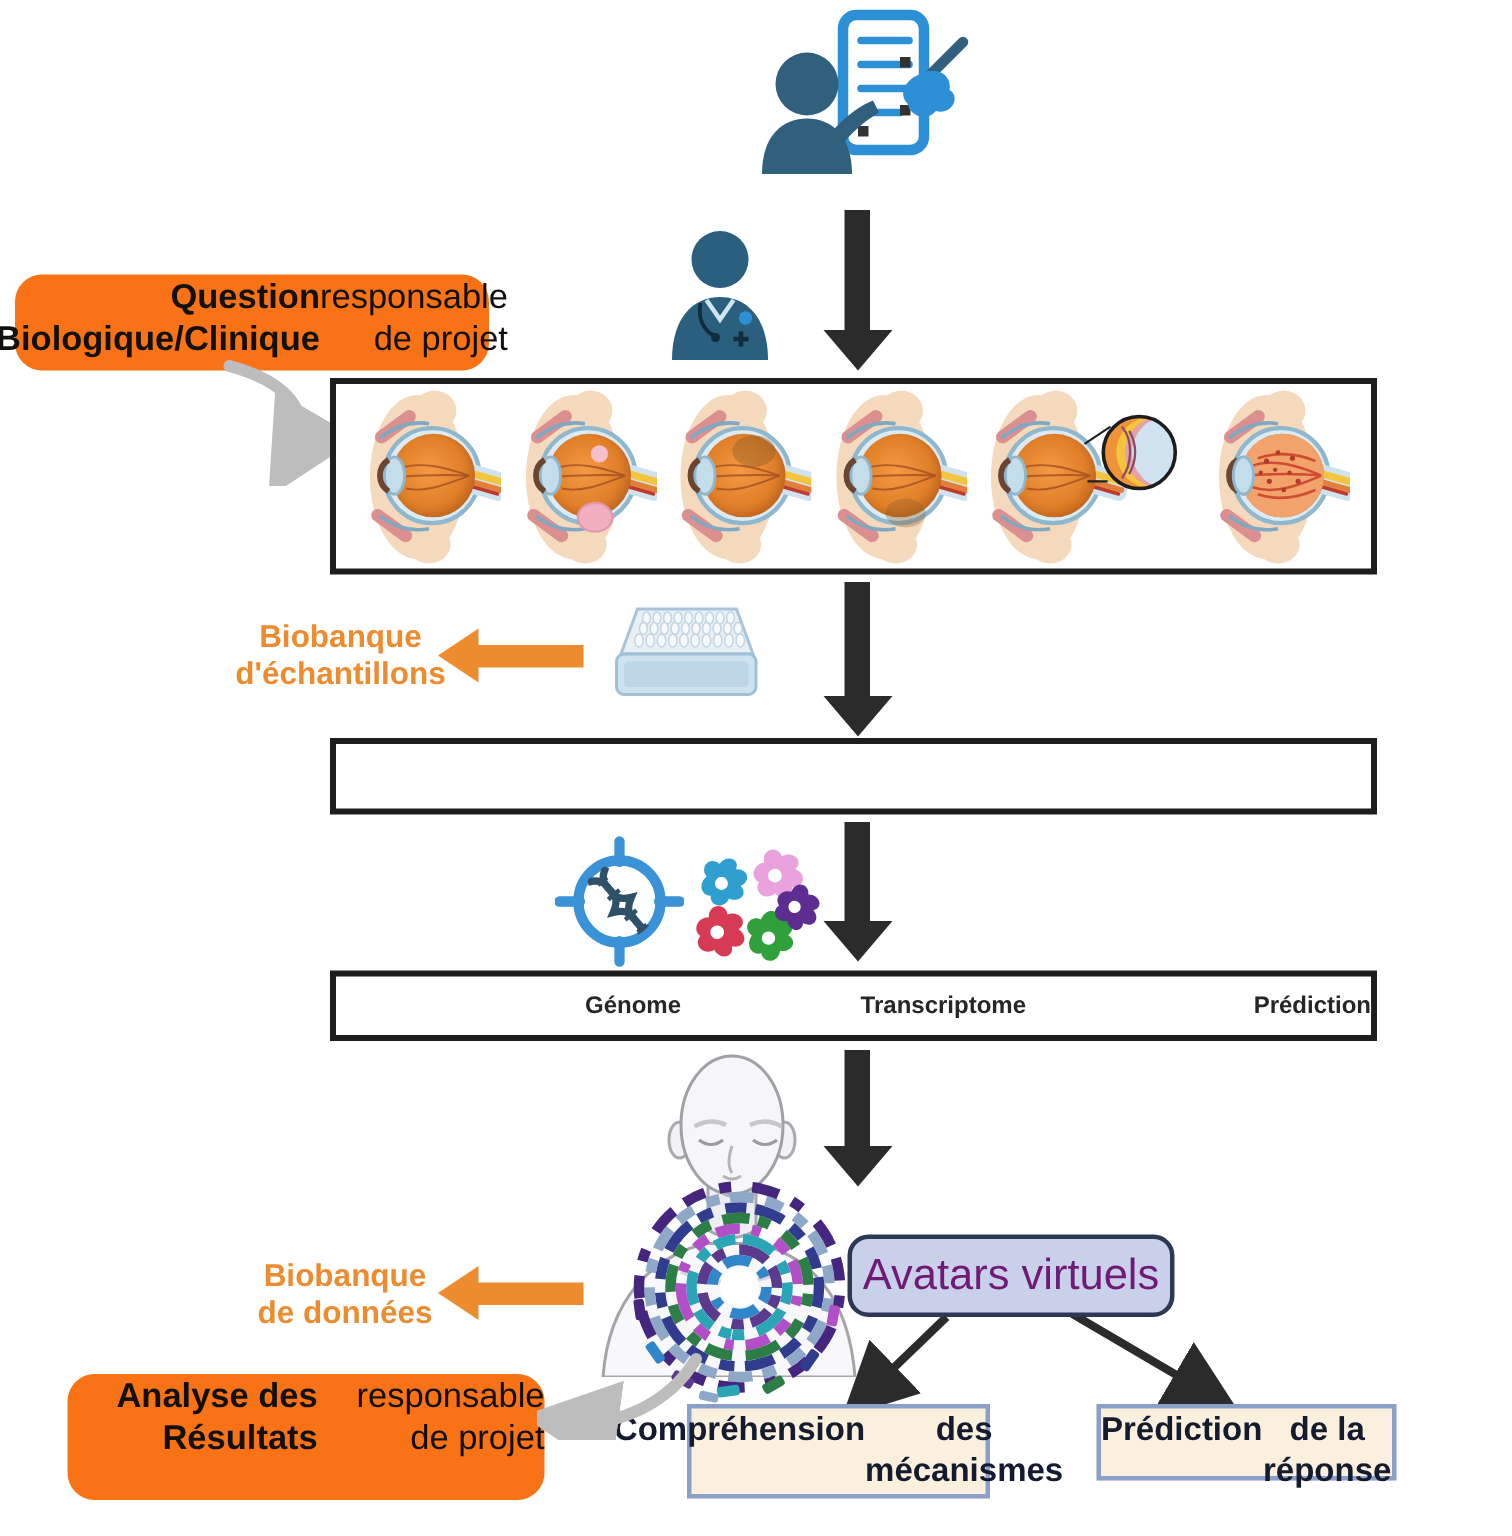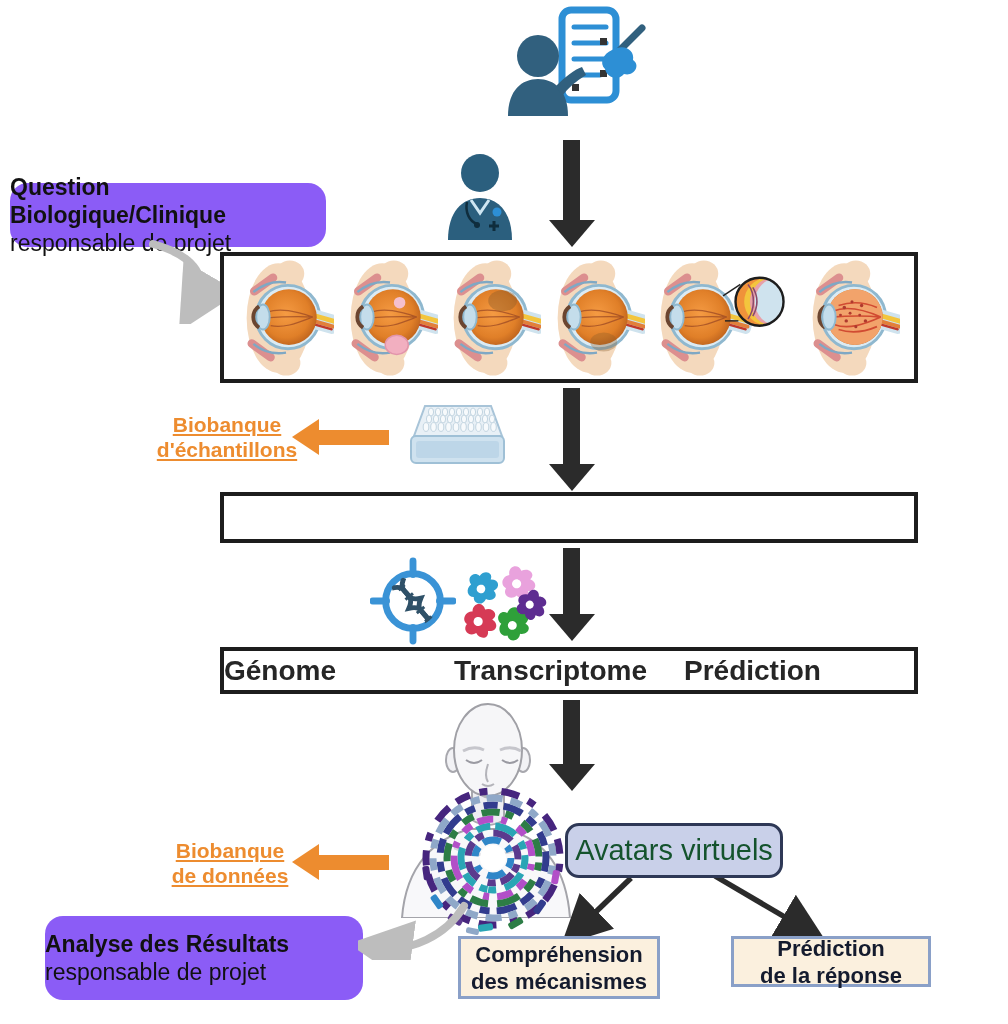--- a/index.html
+++ b/index.html
@@ -16,42 +16,42 @@
     width:0;height:0;border-left:23px solid transparent;border-right:23px solid transparent;
     border-top:27px solid #2b2b2b;}
 
   
   .oarrow{position:absolute;width:98px;height:37px;}
   .oarrow .bar{position:absolute;left:25px;top:11px;width:72px;height:15px;background:#ED8C2F;}
   .oarrow .head{position:absolute;left:0;top:0;width:0;height:0;
     border-right:27px solid #ED8C2F;border-top:18px solid transparent;border-bottom:18px solid transparent;}
 
   
-  .graybox{position:absolute;background:#8b5cf6;border-radius:18px;text-align:left;
-    color:#111;display:flex;flex-direction:column;justify-content:center;box-sizing:border-box;}
+  .graybox{position:absolute;background:#f97316;border-radius:18px;text-align:right;
+    color:#111;display:flex;flex-direction:row;justify-content:center;box-sizing:border-box;}
   .graybox .t1{font-weight:bold;font-size:23px;line-height:28px;}
   .graybox .t2{font-size:23px;line-height:28px;}
 
   
   .biobank{position:absolute;width:150px;text-align:center;color:#ED8C2F;font-weight:bold;
-    font-size:21px;line-height:25px;text-decoration:underline;}
+    font-size:21px;line-height:25px;}
 
   
   .omics{display:flex;align-items:center;}
-  .omics span{flex:1;text-align:left;font-weight:bold;font-size:28px;color:#262626;
+  .omics span{flex:1;text-align:right;font-weight:bold;font-size:16px;color:#262626;
     text-shadow:0 0 2px rgba(255,255,255,.8);}
 
   
   .avatars{position:absolute;left:565px;top:823px;width:218px;height:55px;background:#c9d0e9;
     border:3px solid #2e3856;border-radius:14px;display:flex;align-items:center;justify-content:center;
-    font-size:29px;color:#14532d;box-sizing:border-box;z-index:2;}
+    font-size:29px;color:#701a75;box-sizing:border-box;z-index:2;}
 
   
   .outcome{position:absolute;background:#fbf0de;border:3.5px solid #8aa0c8;box-sizing:border-box;
-    display:flex;flex-direction:column;justify-content:center;text-align:center;
+    display:flex;justify-content:center;text-align:center;
     font-weight:bold;font-size:22px;line-height:27px;color:#141b2e;}
 
   .eyepanel-inner{position:absolute;inset:0;display:flex;align-items:center;
     justify-content:space-between;padding:0 14px;}
 
   svg{display:block;}
 </style>
 </head>
 <body>
 

